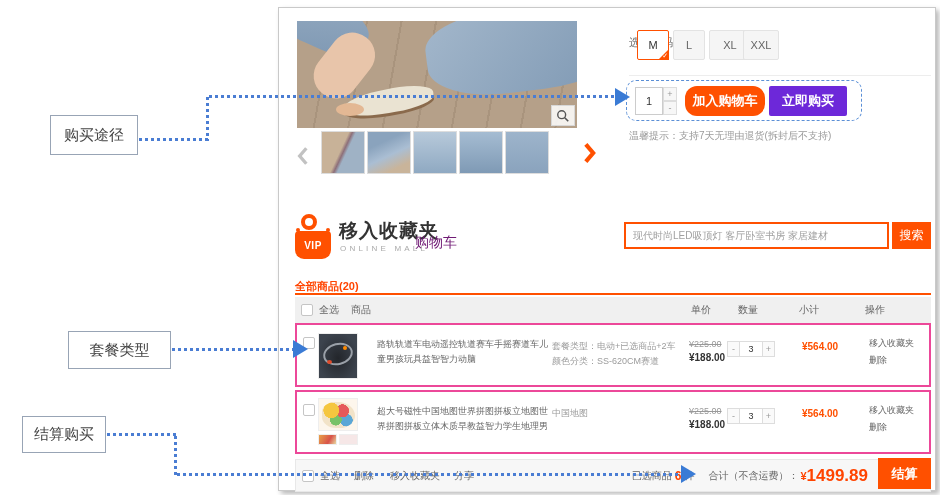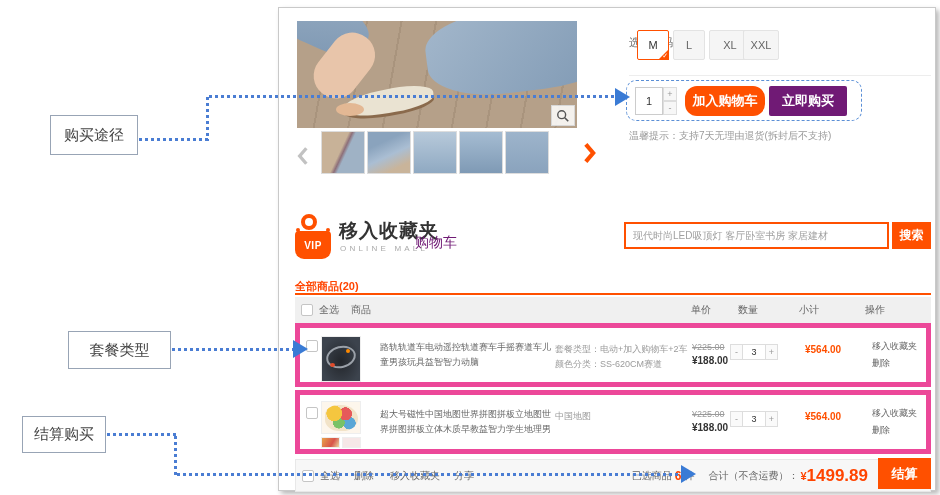--- a/index.html
+++ b/index.html
@@ -41,46 +41,46 @@
   .corner { position:absolute; right:-1px; bottom:-1px; width:0; height:0; border-bottom:11px solid #ff5000; border-left:11px solid transparent; }
   .corner-check { position:absolute; right:0; bottom:-1px; font-size:7px; color:#fff; }
   .top-divider { position:absolute; left:350px; top:67px; width:302px; height:1px; background:#ededed; }
   .dash-box { position:absolute; left:347px; top:72px; width:236px; height:41px; border:1px dashed #5b8fd6; border-radius:10px; }
   .qty-input { position:absolute; left:356px; top:79px; width:28px; height:28px; border:1px solid #ccc; text-align:center;
     font-size:11px; color:#333; background:#fff; }
   .qty-btn { position:absolute; left:384px; width:14px; height:14px; background:#f7f7f7; border:1px solid #ddd;
     font-size:9px; color:#999; display:flex; align-items:center; justify-content:center; cursor:pointer; }
   .btn-add { position:absolute; left:406px; top:78px; width:80px; height:30px; background:#ff5000; color:#fff;
     font-size:13px; font-weight:bold; border:none; border-radius:12px; cursor:pointer; }
-  .btn-buy { position:absolute; left:490px; top:78px; width:78px; height:30px; background:#701a75; color:#fff;
+  .btn-buy { position:absolute; left:490px; top:78px; width:78px; height:30px; background:#6d28d9; color:#fff;
     font-size:13px; font-weight:bold; border:none; border-radius:2px; cursor:pointer; }
   .notice { position:absolute; left:350px; top:121px; font-size:10px; color:#9b9b9b; }
 
   
   .logo { position:absolute; left:16px; top:205px; width:36px; height:46px; }
   .logo-handle { position:absolute; left:6px; top:1px; width:16px; height:16px; border:4px solid #ff5000; border-radius:50%; }
   .logo-dot { position:absolute; top:15px; width:4px; height:4px; background:#ff5000; border-radius:50%; }
   .logo-body { position:absolute; left:0; bottom:0; width:36px; height:28px; background:#ff5000; border-radius:4px 4px 9px 9px;
     display:flex; align-items:center; justify-content:center; color:#fff; font-size:10px; font-weight:bold; letter-spacing:.5px; }
   .brand-name { position:absolute; left:60px; top:210px; font-size:19px; font-weight:bold; color:#333; letter-spacing:1px; }
   .brand-sub { position:absolute; left:61px; top:236px; font-size:8px; color:#aaa; letter-spacing:3.2px; }
   .cart-title { position:absolute; left:136px; top:226px; font-size:14px; color:#701a75; }
   .search-input { position:absolute; left:345px; top:214px; width:265px; height:27px; border:2px solid #ff5000;
     padding-left:7px; font-size:10px; color:#333; outline:none; }
   .search-input::placeholder { color:#a0a0a0; }
   .search-btn { position:absolute; left:613px; top:214px; width:39px; height:27px; background:#ff5000; color:#fff;
-    border:none; font-size:12px; font-weight:bold; cursor:pointer; }
+    border:none; font-size:12px; font-weight:normal; cursor:pointer; }
 
   
   .sec-title { position:absolute; left:16px; top:271px; font-size:11px; font-weight:bold; color:#ff4400; }
   .sec-line { position:absolute; left:16px; top:285px; width:636px; height:2px; background:#ff5000; }
   .thead { position:absolute; left:16px; top:289px; width:636px; height:26px; background:#f0f0f0; font-size:10px; color:#666; }
   .thead span { position:absolute; top:0; line-height:26px; }
   .cb { position:absolute; width:12px; height:12px; background:#fff; border:1px solid #c5c5c5; border-radius:2px; cursor:pointer; }
-  .crow { position:absolute; left:16px; width:636px; height:64px; background:#fff; border:5px solid #ec4899; }
+  .crow { position:absolute; left:16px; width:636px; height:64px; background:#fff; border:2px solid #ec4899; }
   .p-img { position:absolute; left:21px; top:8px; width:40px; height:46px; overflow:hidden; border:1px solid #eee;
     background:radial-gradient(ellipse at 50% 55%, #23262b 0%, #3c434d 75%); }
   .p-track { position:absolute; left:4px; top:9px; width:30px; height:22px; border:2px solid #9aa0a8; border-radius:50%; transform:rotate(-14deg); }
   .p-dot1 { position:absolute; left:8px; top:26px; width:5px; height:4px; background:#e04a2a; border-radius:50%; }
   .p-dot2 { position:absolute; left:24px; top:12px; width:4px; height:4px; background:#ff8a00; border-radius:50%; }
   .map-img { position:absolute; left:21px; top:6px; width:40px; height:33px; border:1px solid #eee; background:#fdf6ec; overflow:hidden; }
   .map-blob { position:absolute; left:3px; top:3px; width:33px; height:26px; border-radius:42% 58% 52% 48%;
     background:radial-gradient(circle at 28% 32%, #f5c63f 0 26%, transparent 27%),
                radial-gradient(circle at 62% 34%, #e6595a 0 24%, transparent 25%),
                radial-gradient(circle at 42% 68%, #79c267 0 22%, transparent 23%),
@@ -207,21 +207,21 @@
 
     <div class="crow" style="top:315px;">
       <span class="cb" style="left:6px; top:12px;"></span>
       <div class="p-img">
         <div class="p-track"></div>
         <div class="p-dot1"></div>
         <div class="p-dot2"></div>
       </div>
       <div class="p-title">路轨轨道车电动遥控轨道赛车手摇赛道车儿童男孩玩具益智智力动脑</div>
       <div class="p-spec">
-        <div>套餐类型：电动+加入购物车+2车</div>
+        <div>套餐类型：电动+已选商品+2车</div>
         <div>颜色分类：SS-620CM赛道</div>
       </div>
       <span class="p-price-old">¥225.00</span>
       <span class="p-price">¥188.00</span>
       <div class="stepper">
         <div class="st-btn">-</div>
         <input class="st-val" value="3" style="">
         <div class="st-btn">+</div>
       </div>
       <span class="p-sub">¥564.00</span>

